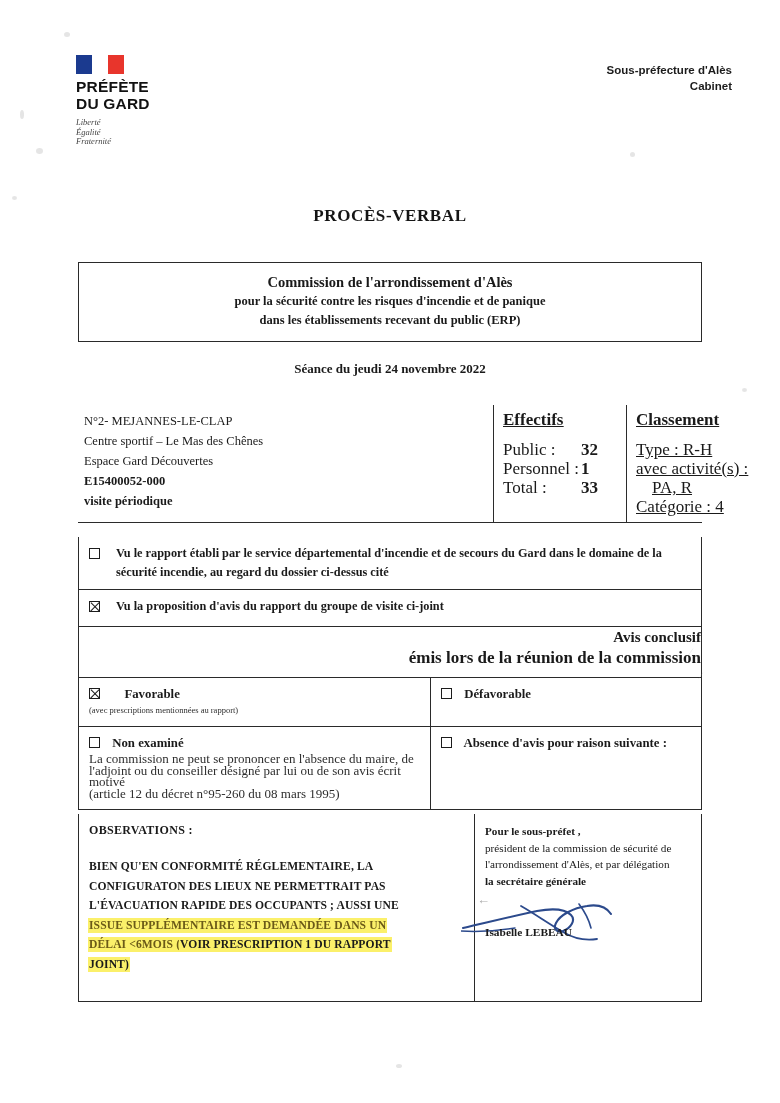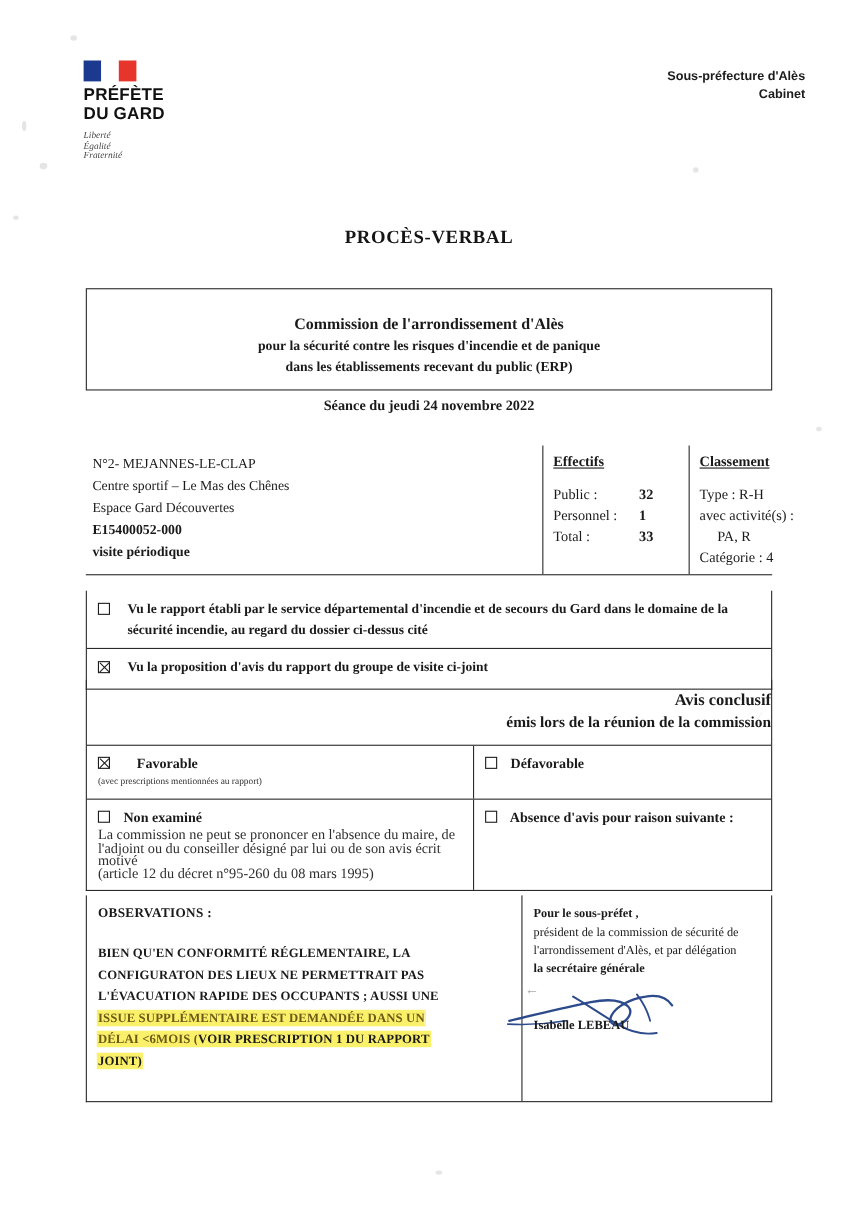--- a/index.html
+++ b/index.html
@@ -101,21 +101,21 @@
     color: #151515;
   }
 
   
   .commission-box {
     position: absolute;
     left: 78px;
     top: 262px;
     width: 624px;
     border: 1.4px solid #2a2a2a;
-    padding: 22px 8px 11px 8px;
+    padding: 9px 8px 11px 8px;
     text-align: center;
     box-sizing: border-box;
   }
   .commission-box .l1 {
     font-size: 14.5px;
     font-weight: bold;
     line-height: 20px;
   }
   .commission-box .l2,
   .commission-box .l3 {
@@ -156,22 +156,23 @@
     top: 0;
     width: 0;
     height: 117px;
     border-left: 1.3px solid #2b2b2b;
   }
   .col-div.c1 { left: 415px; }
   .col-div.c2 { left: 548px; }
   .info-col {
     position: absolute;
     top: 5px;
-    font-size: 13px;
+    font-size: 17px;
     line-height: 19px;
+    text-decoration: underline;
   }
   .info-col.eff { left: 425px; width: 120px; }
   .info-col.cla { left: 558px; width: 150px; }
   .info-col .head {
     font-weight: bold;
     text-decoration: underline;
     margin-bottom: 11px;
   }
   .eff-line {
     position: relative;
@@ -261,21 +262,21 @@
     text-align: right;
     padding: 8px 0 9px 0;
     border-bottom: 1.3px solid #2a2a2a;
   }
   .avis-head .t1 {
     font-size: 15px;
     font-weight: bold;
     line-height: 22px;
   }
   .avis-head .t2 {
-    font-size: 14px;
+    font-size: 17px;
     font-weight: bold;
     line-height: 20px;
   }
   .avis-grid { display: flex; }
   .avis-cell {
     box-sizing: border-box;
     padding: 9px 10px 10px 10px;
   }
   .avis-cell.left  { width: 352px; border-right: 1.3px solid #2a2a2a; }
   .avis-cell.right { width: 270px; }

